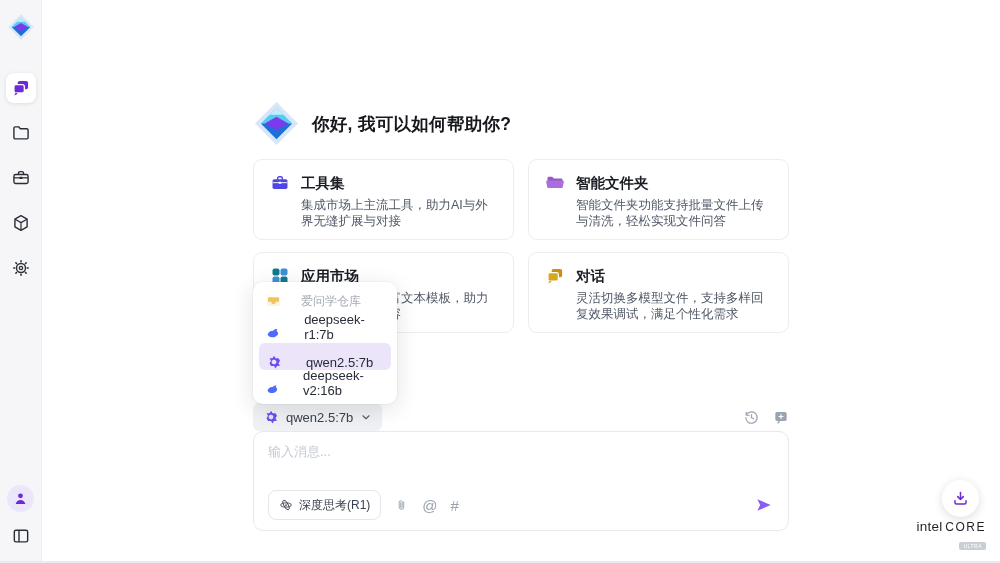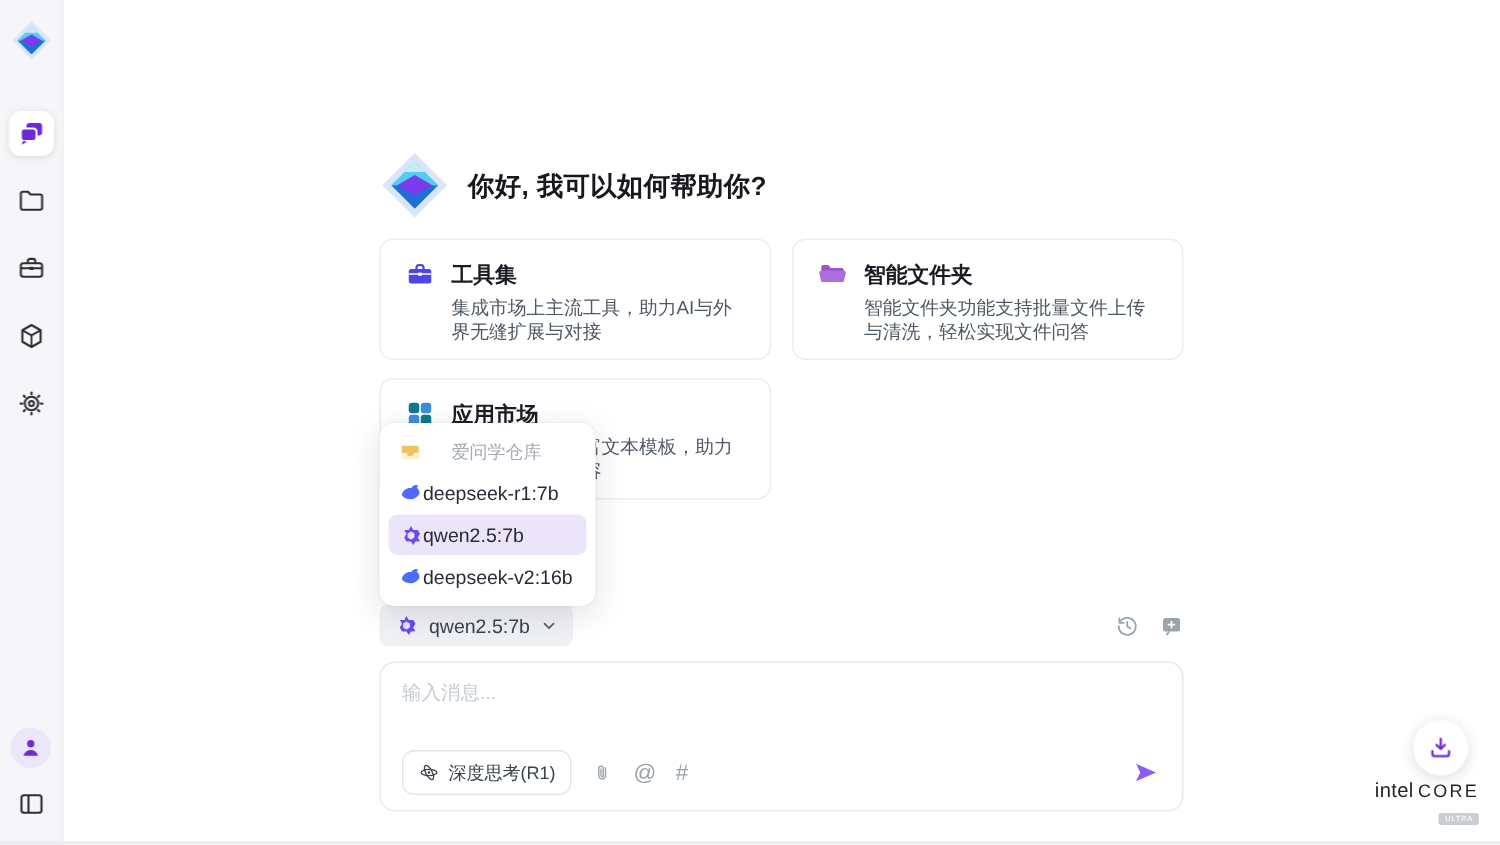--- a/index.html
+++ b/index.html
@@ -34,39 +34,39 @@
   .card-title { font-size:14.5px; font-weight:700; color:#1a1d24; }
   .card-desc { margin:4px 0 0 31px; font-size:12.5px; line-height:16px; color:#4f5866; }
 
   .selector-row { margin-top:70px; display:flex; align-items:center; justify-content:space-between; }
   .model-pill { display:flex; align-items:center; gap:7px; background:#f0f1f4;
     border-radius:6px; padding:5px 10px; height:28px; cursor:pointer; }
   .model-pill span { font-size:13px; color:#3a424e; }
   .selector-icons { display:flex; align-items:center; gap:13px; }
   .icon-btn { cursor:pointer; display:flex; align-items:center; }
 
-  .composer { margin-top:10px; height:100px; border:1px solid #e7e9ee; border-radius:10px;
+  .composer { margin-top:0; height:100px; border:1px solid #e7e9ee; border-radius:10px;
     padding:11px 14px 10px; display:flex; flex-direction:column; background:#fff; }
   .composer textarea { border:none; outline:none; resize:none; flex:1; font-size:13px;
     font-family:"Liberation Sans","DejaVu Sans",sans-serif; color:#333; background:transparent; }
   .composer textarea::placeholder { color:#c5cad3; }
   .composer-toolbar { display:flex; align-items:center; gap:13px; }
   .deepthink-btn { display:flex; align-items:center; gap:6px; border:1px solid #e3e6eb;
     border-radius:8px; padding:14px 10px; height:27px; background:#fff; cursor:pointer; }
   .deepthink-btn span { font-size:12px; color:#3a424e; }
   .glyph-btn { font-size:15px; color:#9aa3b0; cursor:pointer; line-height:1; }
   .send-btn { margin-left:auto; cursor:pointer; display:flex; }
 
   
   .dropdown { position:fixed; left:253px; top:282px; width:144px; background:#fff;
     border-radius:10px; box-shadow:0 5px 22px rgba(25,28,45,.13), 0 0 0 1px rgba(0,0,0,.03);
     padding:6px; z-index:20; }
   .dd-group { display:flex; align-items:center; gap:20px; height:26px; padding:0 7px; }
   .dd-group span { font-size:12px; color:#a4aab4; }
-  .dd-item { display:flex; align-items:center; gap:0; height:27px; padding:0 7px;
+  .dd-item { display:flex; align-items:flex-end; gap:24px; height:27px; padding:0 7px;
     border-radius:6px; cursor:pointer; margin-top:1px; }
   .dd-item span { font-size:13px; color:#272c36; }
   .dd-item.selected { background:#ece5f9; }
 
   
   .fab { position:fixed; right:21px; bottom:46px; width:37px; height:37px; border-radius:50%;
     background:#fff; box-shadow:0 2px 10px rgba(0,0,0,.14); display:flex; align-items:center;
     justify-content:center; cursor:pointer; z-index:6; }
   .intel { position:fixed; right:14px; bottom:11px; text-align:right; z-index:6; }
   .intel-line { display:flex; align-items:baseline; gap:3px; justify-content:flex-end; }
@@ -193,20 +193,31 @@
             <rect x="3" y="3" width="8.4" height="8.4" rx="2.4" fill="#0f7a8a"></rect>
             <rect x="12.6" y="3" width="8.4" height="8.4" rx="2.4" fill="#3e8fd8"></rect>
             <rect x="3" y="12.6" width="8.4" height="8.4" rx="2.4" fill="#3e8fd8"></rect>
             <rect x="12.6" y="12.6" width="8.4" height="8.4" rx="2.4" fill="#0f7a8a"></rect>
           </svg>
           <div class="card-title">应用市场</div>
         </div>
         <div class="card-desc">应用市场提供丰富文本模板，助力高效生成多种内容</div>
       </div>
 
+      <div class="card">
+        <div class="card-head">
+          <svg width="20" height="20" viewBox="0 0 24 24">
+            <rect x="8" y="3.5" width="12.5" height="10" rx="2.2" fill="#c49110"></rect>
+            <rect x="3.5" y="8" width="12.5" height="10" rx="2.2" fill="#d7a81e" stroke="#fff" stroke-width="1.5"></rect>
+            <path d="M5.5 17.5L4 21l4.2-2.2z" fill="#d7a81e"></path>
+          </svg>
+          <div class="card-title">对话</div>
+        </div>
+        <div class="card-desc">灵活切换多模型文件，支持多样回复效果调试，满足个性化需求</div>
+      </div>
     </div>
 
     <div class="selector-row">
       <div class="model-pill">
         <svg width="16" height="16" viewBox="0 0 24 24">
           <path d="M12 2.6l2.3 3.9h4.5l2.2 3.7-2.3 3.8 2.3 3.8-4.5.1-2.3 3.7-2.2-3.7H7.5l-2.2-3.9 2.2-3.7-2.2-3.8h4.5z" fill="#6C4CF1"></path>
           <path d="M12 8.1l3.4 2v3.8l-3.4 2-3.4-2v-3.8z" fill="#fff" opacity=".85"></path>
         </svg>
         <span>qwen2.5:7b</span>
         <svg width="12" height="12" viewBox="0 0 24 24">

